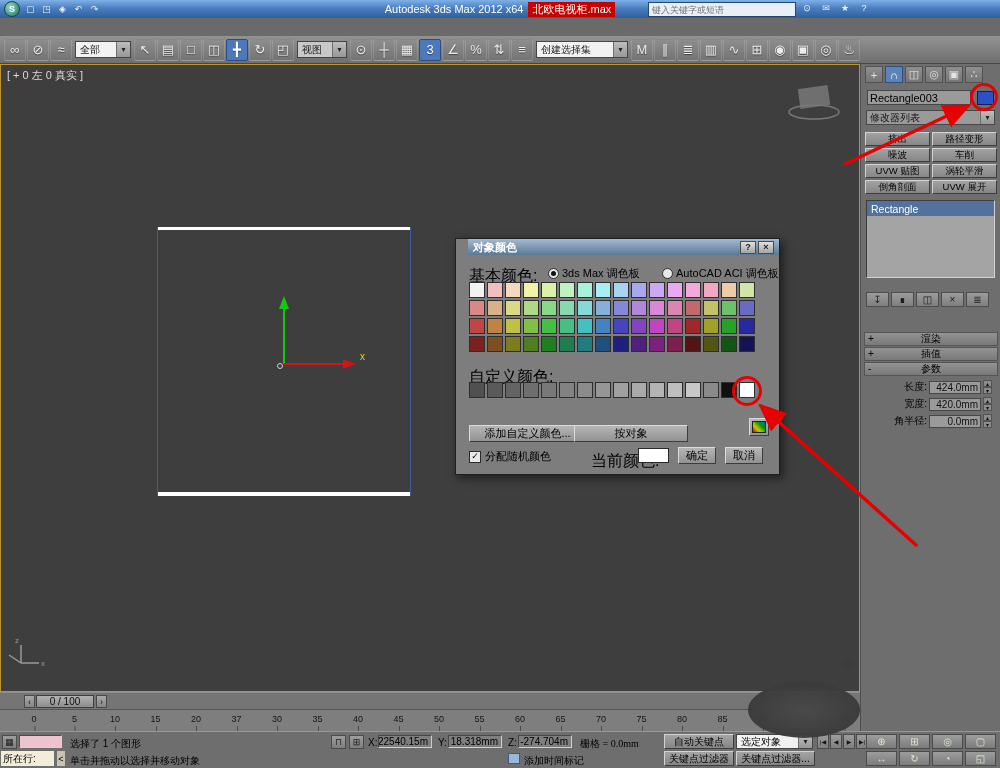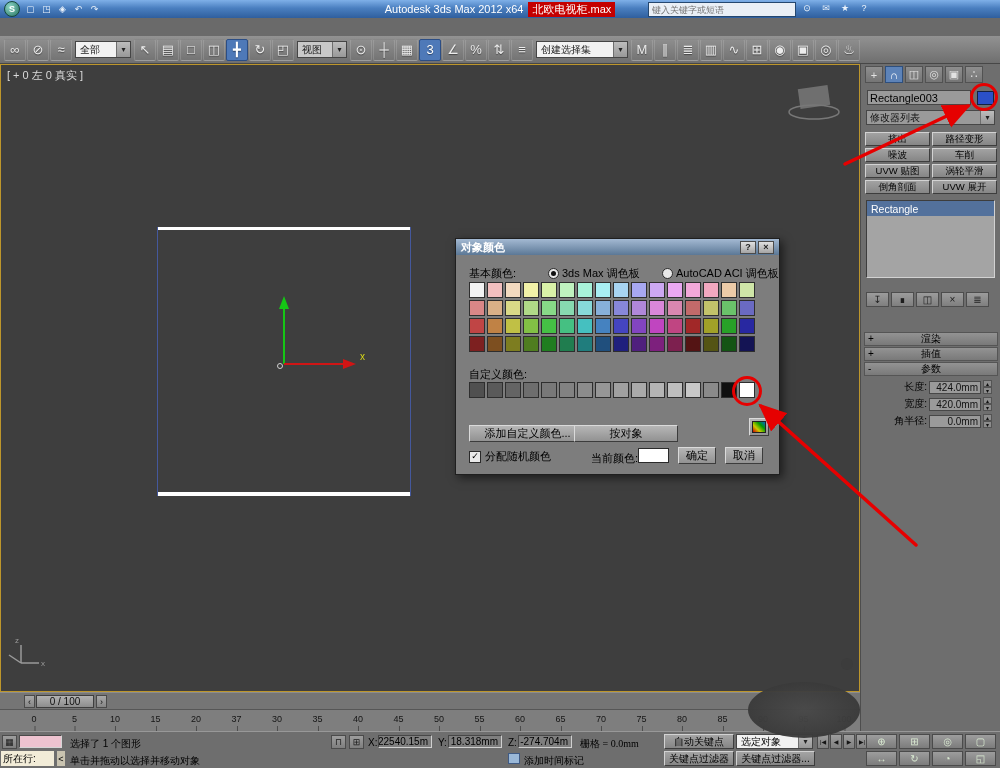--- a/index.html
+++ b/index.html
@@ -54,25 +54,25 @@
   .rolls{position:absolute;left:3px;top:268px;width:134px;display:flex;flex-direction:column;gap:1px;}
   .roll{height:14px;background:linear-gradient(#939393,#797979);border:1px solid #555;position:relative;display:flex;align-items:center;justify-content:center;font-size:10px;color:#000;box-sizing:border-box;}
   .roll-sign{position:absolute;left:3px;top:0;line-height:12px;}
   .params{position:absolute;left:0;top:316px;width:134px;display:flex;flex-direction:column;gap:3px;align-items:flex-end;box-sizing:border-box;padding-right:3px;}
   .prow{display:flex;align-items:center;gap:2px;}
   .plabel{font-size:10px;color:#000;}
   .pfield{width:52px;height:13px;background:#9a9a9a;border:1px solid #474747;display:flex;align-items:center;justify-content:flex-end;padding:0 2px;font-size:10px;box-sizing:border-box;}
   .spin{display:flex;flex-direction:column;width:9px;}
   .spin span{height:7px;line-height:6px;font-size:6px;text-align:center;background:#8c8c8c;border:1px solid #545454;color:#111;box-sizing:border-box;}
   
-  #dlg{position:absolute;left:455px;top:238px;width:325px;height:237px;background:#7d7d7d;border:1px solid #1f1f1f;box-shadow:3px 3px 9px rgba(0,0,0,.55);z-index:30;box-sizing:border-box;}
+  #dlg{position:absolute;left:455px;top:238px;width:325px;height:237px;background:#7d7d7d;border:1px solid #1f1f1f;box-shadow:3px 3px 9px rgba(0,0,0,.55);z-index:30;box-sizing:border-box;padding-left:12px;}
   .dlg-title{height:16px;background:linear-gradient(#a3b9d2,#5b7896);color:#fff;font-weight:bold;font-size:11px;display:flex;align-items:center;padding:0 5px;}
   .dlg-title-text{flex:1;}
   .dlg-tbtn{width:16px;height:13px;margin-left:2px;background:linear-gradient(#e0e0e0,#a5a5a5);border:1px solid #4b4b4b;color:#222;font-size:9px;display:flex;align-items:center;justify-content:center;box-sizing:border-box;}
-  .dlbl{position:absolute;font-size:11px;color:#000;}
+  .dlbl{position:absolute;font-size:16px;color:#000;}
   .radio{position:absolute;display:flex;align-items:center;gap:3px;font-size:11px;color:#000;}
   .rdot{width:9px;height:9px;border-radius:50%;border:1px solid #2a2a2a;background:#e8e8e8;position:relative;}
   .radio.sel .rdot::after{content:"";position:absolute;inset:2px;border-radius:50%;background:#101010;}
   .pal{position:absolute;display:grid;grid-template-columns:repeat(16,18px);grid-auto-rows:18px;}
   .sw{width:16px;height:16px;margin:1px;border:1px solid #2e2e2e;box-sizing:border-box;}
   .dbtn{position:absolute;display:flex;align-items:center;justify-content:center;font-size:11px;color:#000;background:linear-gradient(#b6b6b6,#929292);border:1px solid;border-color:#dadada #3c3c3c #3c3c3c #dadada;box-sizing:border-box;}
   #btn-picker{width:20px;height:18px;}
   #btn-picker .grad{width:12px;height:10px;background:linear-gradient(45deg,#c00,#cc0,#090,#06c);border:1px solid #222;}
   .chk{position:absolute;display:flex;align-items:center;gap:4px;font-size:11px;color:#000;}
   .cbox{width:10px;height:10px;background:#e9e9e9;border:1px solid #2a2a2a;font-size:9px;line-height:9px;text-align:center;color:#000;}
@@ -381,21 +381,21 @@
         <div class="sw" style="background: rgb(160, 160, 160);"></div>
         <div class="sw" style="background: rgb(170, 170, 170);"></div>
         <div class="sw" style="background: rgb(180, 180, 180);"></div>
         <div class="sw" style="background: rgb(190, 190, 190);"></div>
         <div class="sw" style="background: rgb(200, 200, 200);"></div>
         <div class="sw" style="background: rgb(138, 138, 138);"></div>
         <div class="sw" style="background: rgb(16, 16, 16);"></div>
         <div class="sw" style="background: rgb(255, 255, 255);"></div>
       </div>
     <div class="dbtn" id="btn-add-custom" style="left:13px;top:186px;width:117px;height:17px;">添加自定义颜色...</div>
-    <div class="dbtn" style="left:118px;top:186px;width:104px;height:17px;">按对象</div>
+    <div class="dbtn" style="left:118px;top:186px;width:114px;height:17px;">按对象</div>
     <div class="dbtn" id="btn-picker" style="left:293px;top:179px;">
         <span class="grad"></span>
       </div>
     <div class="chk" style="left:13px;top:210px;">
       <span class="cbox">✓</span>
       <span>分配随机颜色</span>
     </div>
     <div class="dlbl" style="left:135px;top:212px;">当前颜色:</div>
     <div id="cur-swatch" style="left: 182px; top: 209px; background: rgb(255, 255, 255);"></div>
     <div class="dbtn" style="left:222px;top:208px;width:38px;height:17px;">确定</div>

